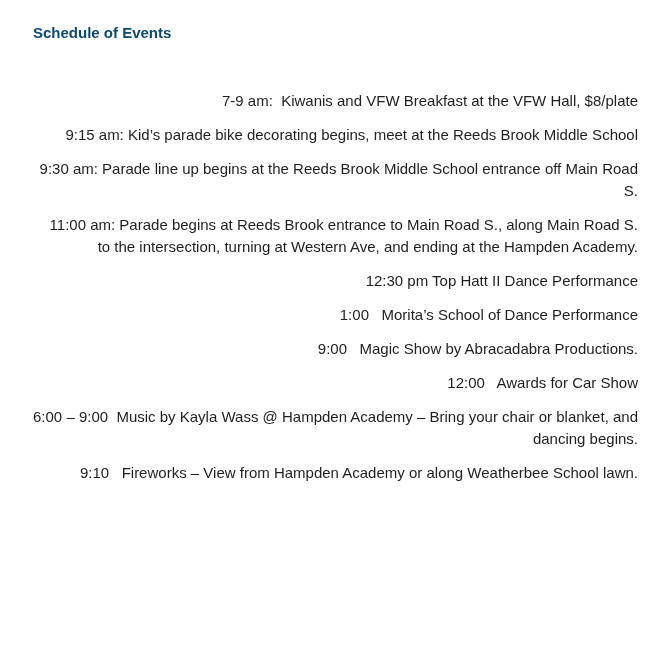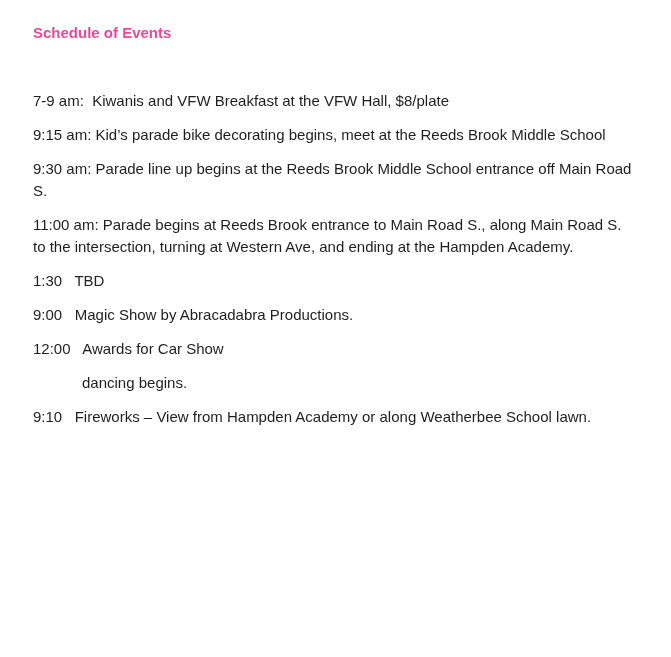--- a/index.html
+++ b/index.html
@@ -21,28 +21,29 @@
     height: 100%;
   }
   .content {
     max-width: 606px;
   }
   h1.doc-title {
     font-size: 15px;
     font-weight: bold;
     line-height: 22px;
     margin: 0 0 46px 0;
-    color: #ec4899;
+    color: #0c4a6e;
   }
   p.entry {
     font-size: 15px;
     line-height: 22px;
     margin: 0 0 12px 0;
     white-space: pre-wrap;
     color: #1f1f1f;
+    text-align: right;
   }
   .caret {
     display: inline-block;
     width: 1px;
     height: 17px;
     background: #2b2b2b;
     vertical-align: -3px;
   }
   .second-line {
     display: block;
@@ -60,27 +61,28 @@
 
     <p class="entry">7-9 am:  Kiwanis and VFW Breakfast at the VFW Hall, $8/plate</p>
 
     <p class="entry">9:15 am: Kid’s parade bike decorating begins, meet at the Reeds Brook Middle School</p>
 
     <p class="entry">9:30 am: Parade line up begins at the Reeds Brook Middle School entrance off Main Road S.</p>
 
     <p class="entry">11:00 am: Parade begins at Reeds Brook entrance to Main Road S., along Main Road S. to the intersection, turning at Western Ave, and ending at the Hampden Academy.</p>
 
 
+    <p class="entry">12:30 pm Top Hatt II Dance Performance</p>
 
+    <p class="entry">1:00   Morita’s School of Dance Performance</p>
 
-    <p class="entry">1:30   TBD</p>
 
     <p class="entry">9:00   Magic Show by Abracadabra Productions.</p>
 
 
     <p class="entry">12:00   Awards for Car Show</p>
 
-    <p class="entry"><span class="second-line">dancing begins.</span></p>
+    <p class="entry"><span>6:00 – 9:00  Music by Kayla Wass @ Hampden Academy – Bring your chair or blanket, and</span><span class="second-line">dancing begins.</span></p>
 
     <p class="entry">9:10   Fireworks – View from Hampden Academy or along Weatherbee School lawn.</p>
 
   </div>
 </div>
 
 </body></html>

